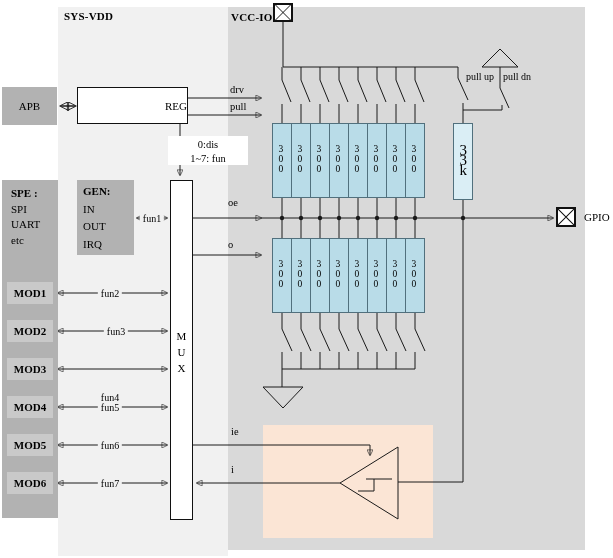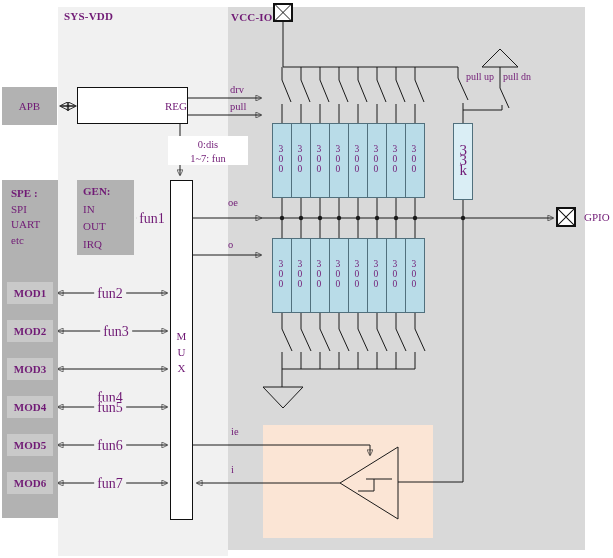--- a/index.html
+++ b/index.html
@@ -1,31 +1,31 @@
 <!DOCTYPE html>
 <html style="--panel1: #f1f1f1; --panel2: #d9d9d9; --graybox: #b2b2b2; --modbox: #c9c9c9; --res-fill: #b9dce8; --res-border: #51707d; --pull-fill: #daeef5; --input-box: #fbe5d5; --line: #1a1a1a;"><head>
 <meta charset="utf-8">
 <style>
   html,body{margin:0;padding:0;background:#fff;}
   #root{
     position:relative;width:613px;height:558px;background:#fff;
-    font-family:"Liberation Serif","DejaVu Serif",serif;color:#701a75;overflow:hidden;
+    font-family:"Liberation Serif","DejaVu Serif",serif;color:#000000;overflow:hidden;
   }
   .panel{position:absolute;}
   .panel.sys{background:var(--panel1);}
   .panel.vcc{background:var(--panel2);}
   .ptitle{position:absolute;font-weight:bold;font-size:11px;letter-spacing:.2px;}
   .graybox{position:absolute;background:var(--graybox);font-size:11px;}
   .modbox{position:absolute;background:var(--modbox);width:46px;height:22px;
     display:flex;align-items:center;justify-content:center;font-weight:bold;font-size:11px;}
   .whitebox{position:absolute;background:#fff;border:1px solid #111;box-sizing:border-box;}
   .center{display:flex;align-items:center;justify-content:center;}
   .lbl{position:absolute;font-size:10.5px;line-height:11px;white-space:nowrap;}
   .online{position:absolute;transform:translate(-50%,-50%);background:var(--panel1);
-    padding:0 3px;font-size:14px;line-height:11px;white-space:nowrap;}
+    padding:0 3px;font-size:10px;line-height:11px;white-space:nowrap;}
   .res{position:absolute;background:var(--res-fill);border:1px solid var(--res-border);
     box-sizing:border-box;width:20px;height:75px;}
   .res .stack{display:block;width:7px;margin:20px auto 0;word-break:break-all;
     font-size:9.5px;line-height:10px;}
   .pullres{position:absolute;background:var(--pull-fill);border:1px solid var(--res-border);
     box-sizing:border-box;width:20px;height:77px;}
   .pullres .stack{display:block;width:7px;margin:21px auto 0;word-break:break-all;
     font-size:15px;line-height:10px;text-align:left;}
   .muxbox{position:absolute;background:#fff;border:1px solid #111;box-sizing:border-box;}
   .muxbox .stack{display:block;width:10px;margin:147px auto 0;word-break:break-all;

